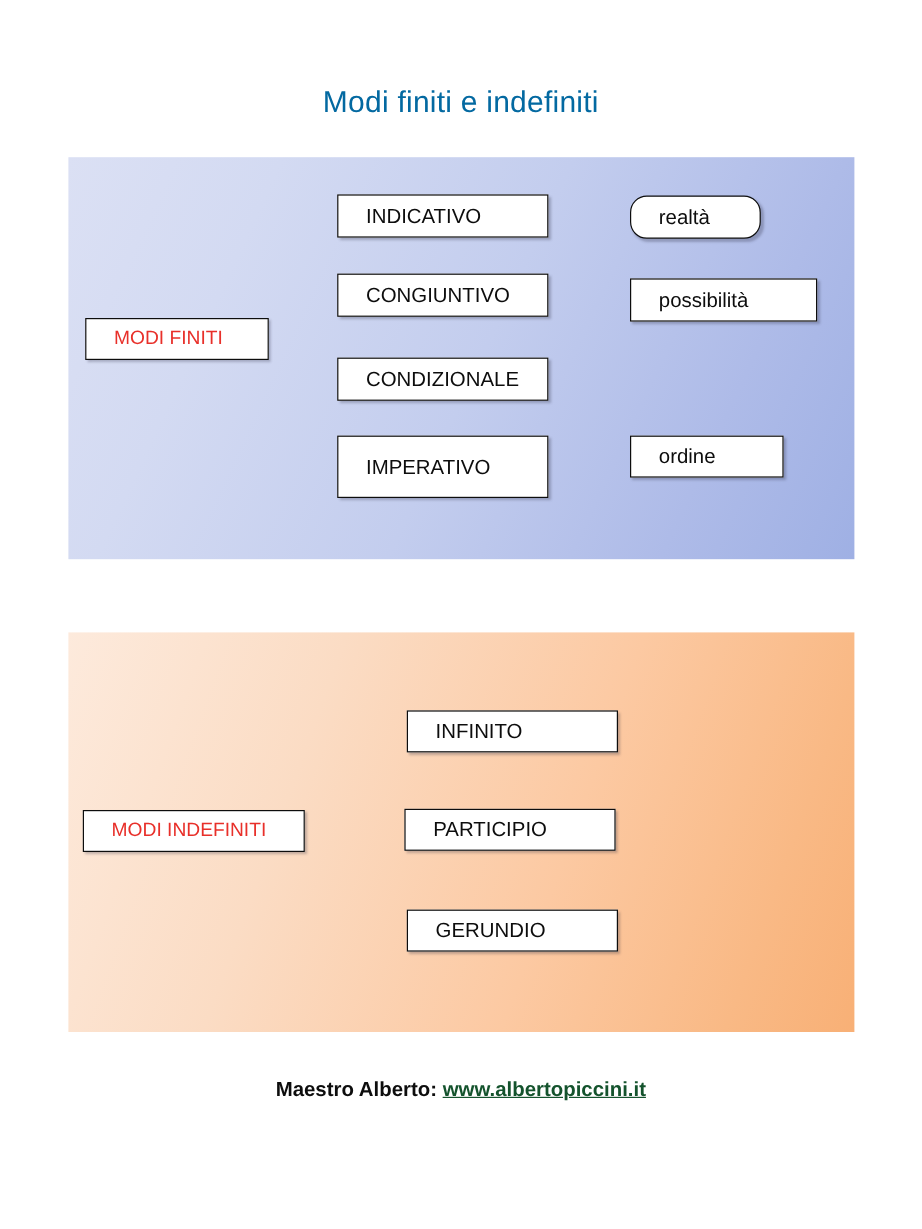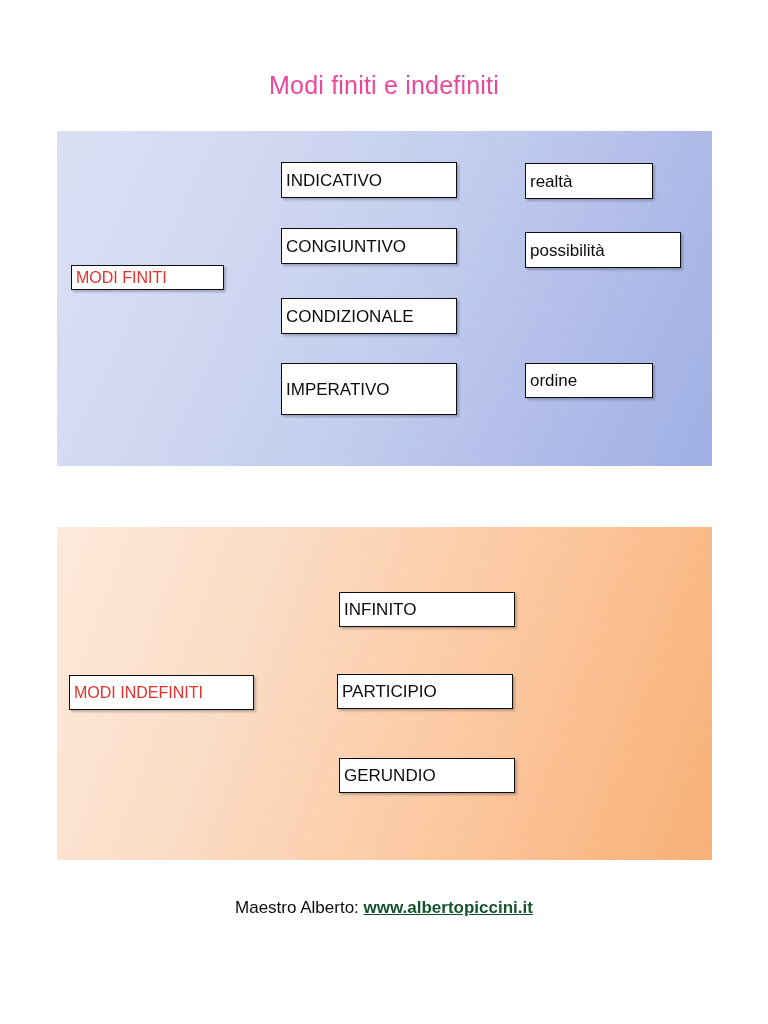--- a/index.html
+++ b/index.html
@@ -25,21 +25,21 @@
   }
 
   
   #title {
     position: absolute;
     left: 0;
     top: 68px;
     width: 768px;
     text-align: center;
     font-size: 25px;
-    color: #ec4899;
+    color: #0369a1;
     letter-spacing: 0.2px;
     font-weight: 400;
     line-height: 34px;
     white-space: nowrap;
   }
 
   
   .panel {
     position: absolute;
   }
@@ -68,66 +68,66 @@
     border: 1.4px solid #0d0d0d;
     box-shadow: 2px 2px 2px rgba(40, 40, 60, 0.28);
     display: flex;
     align-items: center;
     white-space: nowrap;
     color: #0d0d0d;
     font-size: 17px;
     line-height: 1;
   }
   .tbox > span {
-    padding-left: 4px;
+    padding-left: 23px;
     text-align: center;
   }
   .tbox.label-red {
     color: #e8302a;
     font-size: 16px;
   }
   .tbox.lower {
     font-size: 17px;
   }
 
   
   #box-indicativo   { left: 281px; top: 162px; width: 176px; height: 36px; }
   #box-congiuntivo  { left: 281px; top: 228px; width: 176px; height: 36px; }
   #box-condizionale { left: 281px; top: 298px; width: 176px; height: 36px; }
   #box-imperativo   { left: 281px; top: 363px; width: 176px; height: 52px; }
 
   
-  #box-realta       { left: 525px; top: 163px; width: 128px; height: 36px; }
+  #box-realta       { left: 525px; top: 163px; width: 109px; height: 36px; border-radius: 14px; }
   #box-possibilita  { left: 525px; top: 232px; width: 156px; height: 36px; }
   #box-probabilita  { left: 525px; top: 298px; width: 128px; height: 36px; }
   #box-ordine       { left: 525px; top: 363px; width: 128px; height: 35px; }
 
   
-  #box-modi-finiti  { left: 71px; top: 265px; width: 153px; height: 25px; }
+  #box-modi-finiti  { left: 71px; top: 265px; width: 153px; height: 35px; }
 
   
   #box-infinito     { left: 339px; top: 592px; width: 176px; height: 35px; }
   #box-participio   { left: 337px; top: 674px; width: 176px; height: 35px; }
   #box-gerundio     { left: 339px; top: 758px; width: 176px; height: 35px; }
 
   
   #box-modi-indefiniti { left: 69px; top: 675px; width: 185px; height: 35px; }
 
   
   #footer {
     position: absolute;
     left: 0;
     top: 898px;
     width: 768px;
     text-align: center;
     font-size: 17px;
     color: #0d0d0d;
     white-space: nowrap;
   }
-  #footer .credit { font-weight: 400; }
+  #footer .credit { font-weight: 700; }
   #footer .link {
     color: #14532d;
     font-weight: 700;
   }
 </style>
 </head>
 <body>
 
 <div id="slide">
 

